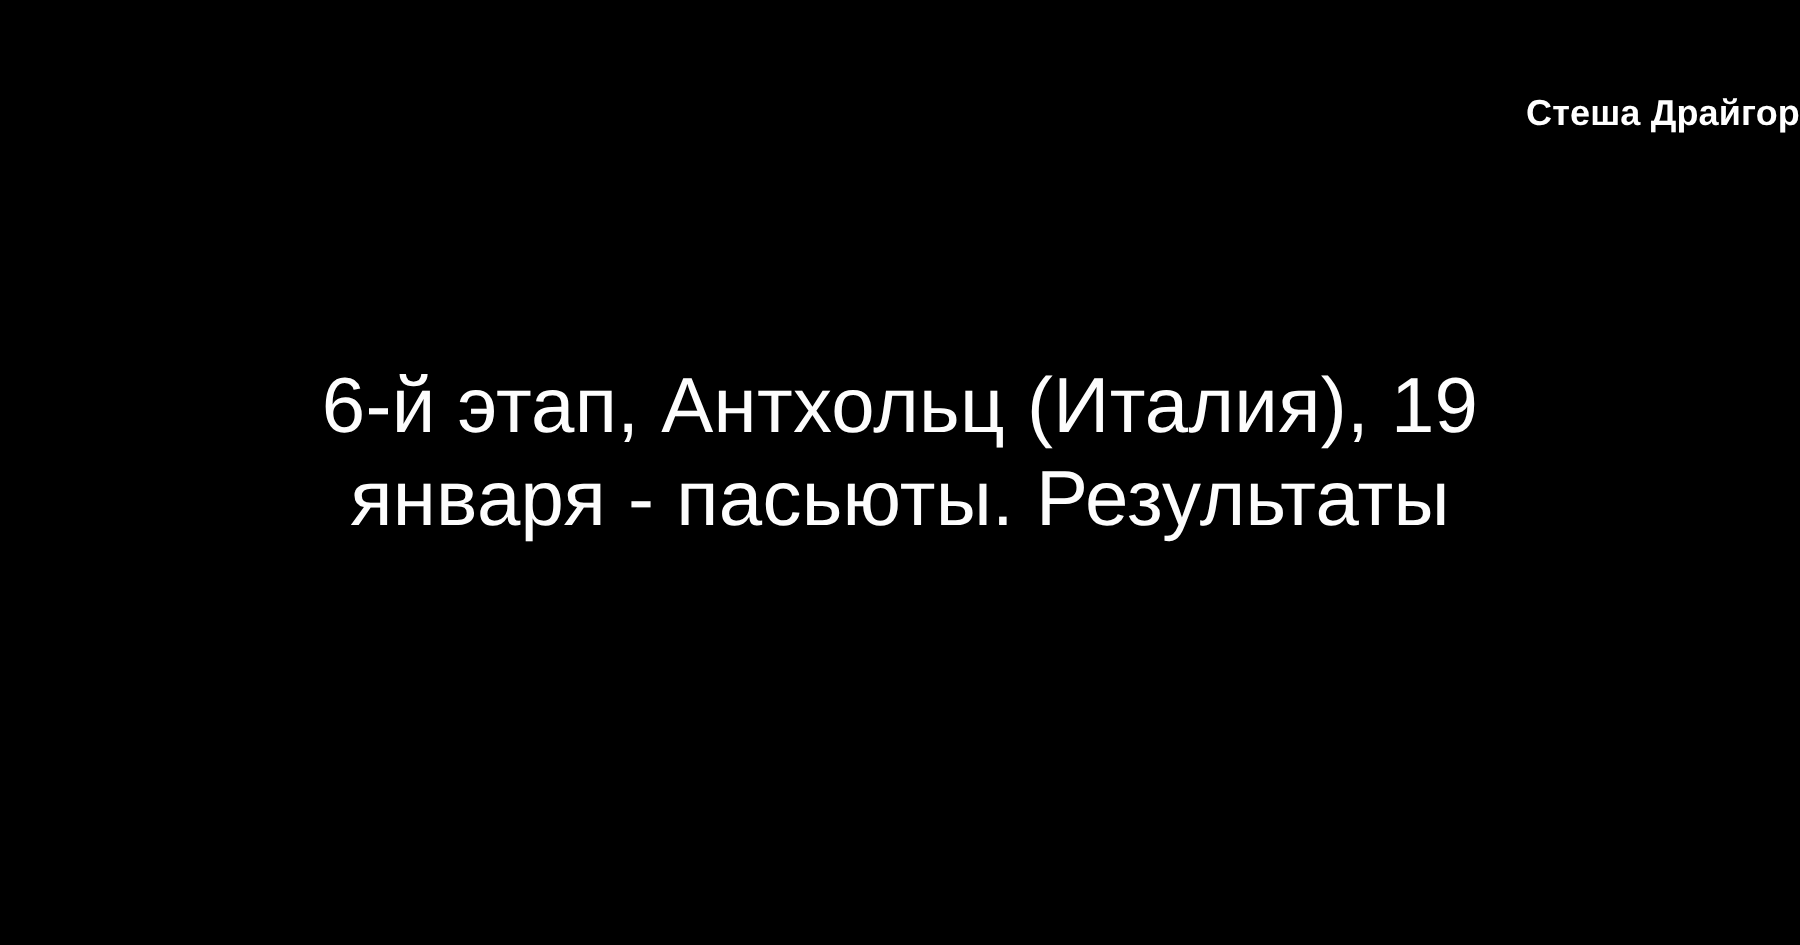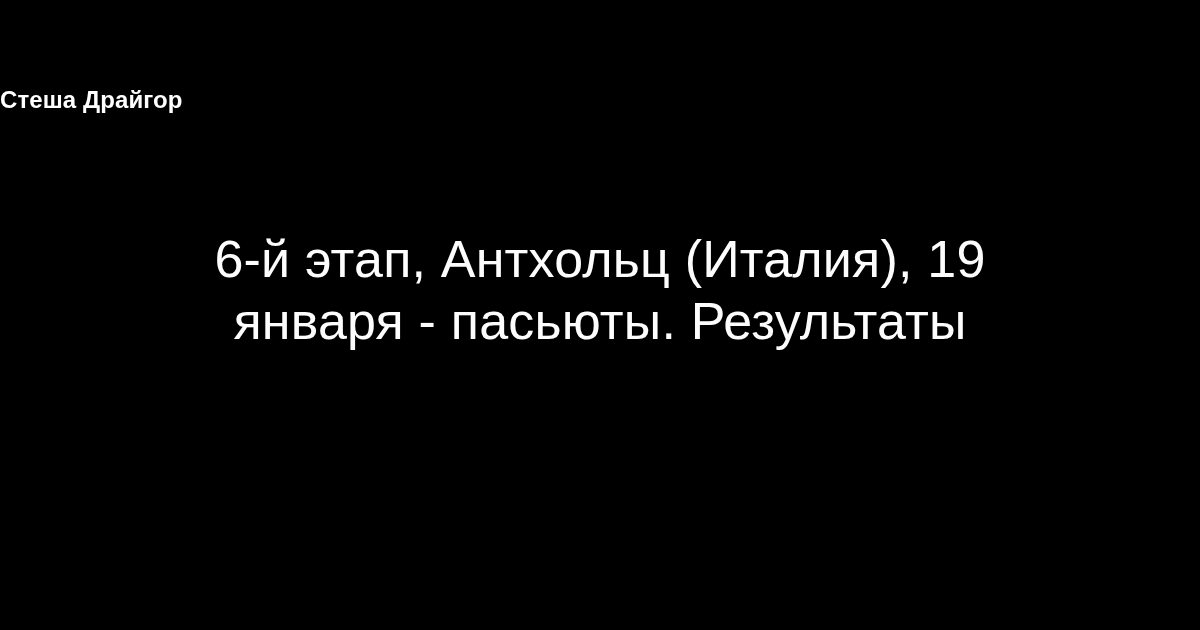--- a/index.html
+++ b/index.html
@@ -20,24 +20,24 @@
     position: relative;
     width: 1200px;
     height: 630px;
     background: #000000;
     box-sizing: border-box;
     display: block;
   }
 
   .author-row {
     position: absolute;
-    top: 88px;
+    top: 64px;
     left: 0;
     width: 1200px;
-    text-align: left;
+    text-align: right;
     line-height: 1;
   }
 
   .author-name {
     display: inline-block;
     font-size: 24px;
     font-weight: 600;
     letter-spacing: 0.1px;
     color: #ffffff;
     white-space: nowrap;
@@ -51,21 +51,21 @@
     text-align: center;
   }
 
   .title-inner {
     display: inline-block;
     width: 830px;
     max-width: 830px;
   }
 
   .article-title {
-    margin: 0;
+    margin: 12px;
     font-size: 52px;
     font-weight: 400;
     line-height: 62px;
     color: #fdfdfd;
     text-align: center;
     letter-spacing: 0.2px;
     word-wrap: break-word;
   }
 </style>
 </head>

